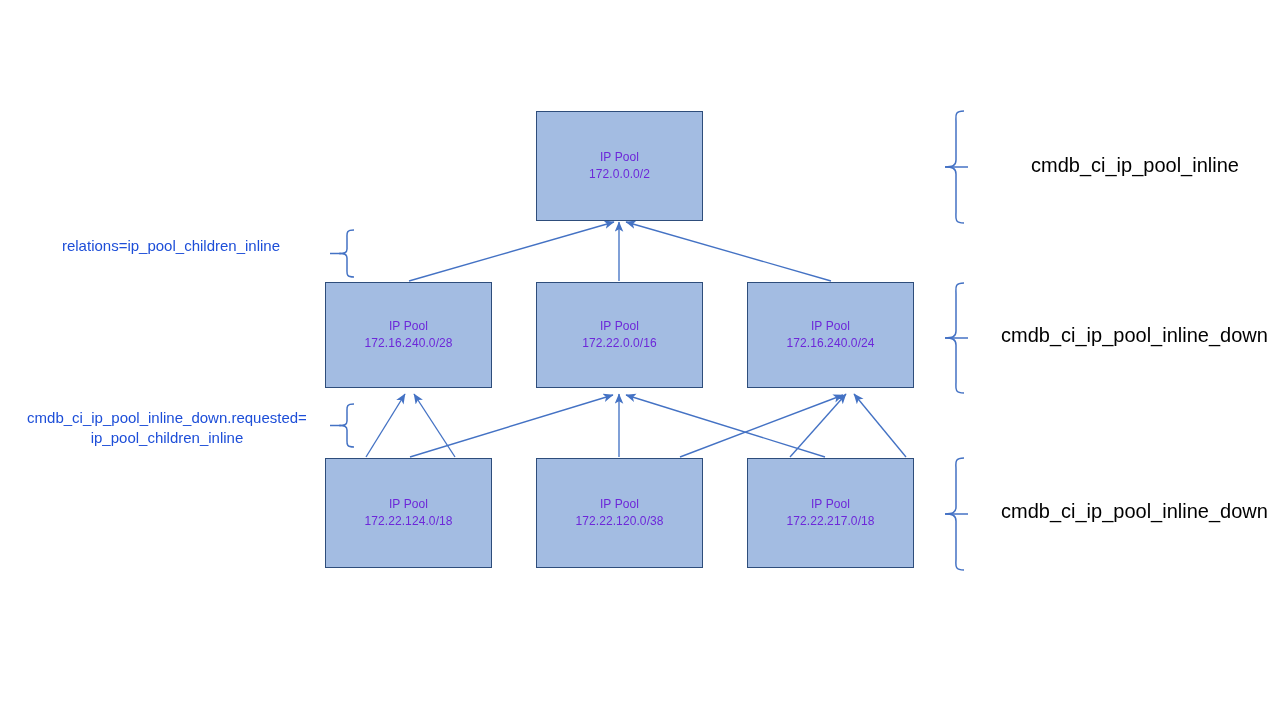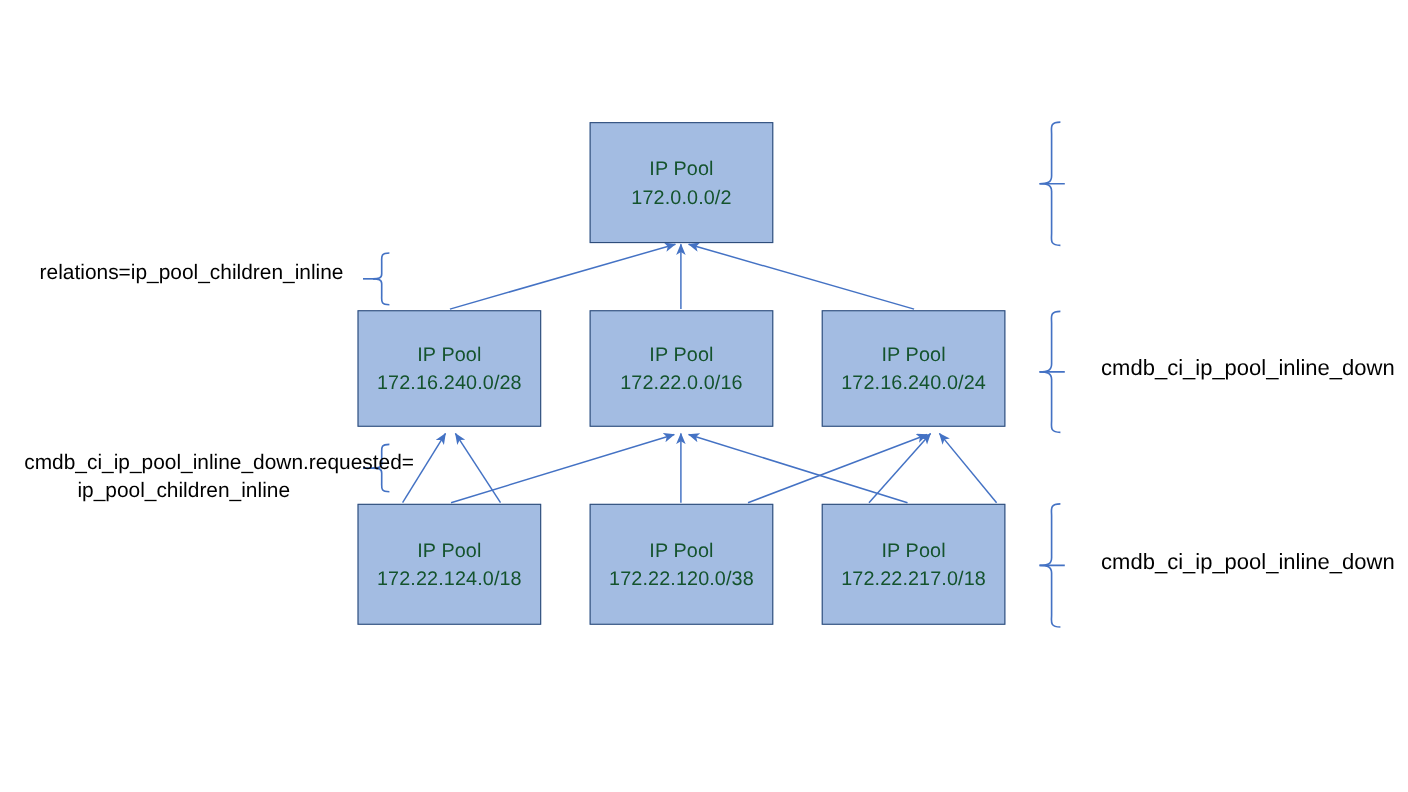--- a/index.html
+++ b/index.html
@@ -21,43 +21,43 @@
     top: 0;
     width: 1280px;
     height: 720px;
     pointer-events: none;
   }
   .node {
     position: absolute;
     box-sizing: border-box;
     background: #a3bce2;
     border: 1.2px solid #2e4d7b;
-    color: #14532d;
+    color: #6d28d9;
     display: flex;
     flex-direction: column;
     align-items: center;
     justify-content: center;
-    font-size: 18px;
+    font-size: 12px;
     line-height: 1.45;
     text-align: center;
     letter-spacing: 0.1px;
     z-index: 3;
   }
   .node .ln2 { white-space: nowrap; }
   .side-label {
     position: absolute;
     color: #000000;
     font-size: 20px;
     white-space: nowrap;
     z-index: 4;
   }
   .left-label {
     position: absolute;
-    color: #000000;
-    font-size: 19px;
+    color: #1d4ed8;
+    font-size: 15px;
     text-align: center;
     line-height: 1.35;
     z-index: 4;
   }
   .left-label.italic { font-style: italic; }
   .brace-svg { position: absolute; z-index: 2; }
 </style>
 </head>
 <body>
 
@@ -119,20 +119,21 @@
 
   <div class="node" style="left:747px; top:458px; width:167px; height:110px;">
     <span class="ln1">IP Pool</span>
     <span class="ln2">172.22.217.0/18</span>
   </div>
 
   <svg class="brace-svg" style="left:936px; top:108px;" width="70" height="118" viewBox="0 0 70 118">
     <path d="M28,3 C18,3 20,8 20,14 L20,52 C20,58 16,59 9,59 C16,59 20,60 20,66 L20,104 C20,110 18,115 28,115" fill="none" stroke="#4472c4" stroke-width="1.5"></path>
     <line x1="9" y1="59" x2="32" y2="59" stroke="#4472c4" stroke-width="1.5"></line>
   </svg>
+  <div class="side-label" style="left:1031px; top:154px;">cmdb_ci_ip_pool_inline</div>
 
   <svg class="brace-svg" style="left:936px; top:280px;" width="70" height="116" viewBox="0 0 70 116">
     <path d="M28,3 C18,3 20,8 20,14 L20,51 C20,57 16,58 9,58 C16,58 20,59 20,65 L20,102 C20,108 18,113 28,113" fill="none" stroke="#4472c4" stroke-width="1.5"></path>
     <line x1="9" y1="58" x2="32" y2="58" stroke="#4472c4" stroke-width="1.5"></line>
   </svg>
   <div class="side-label" style="left:1001px; top:324px;">cmdb_ci_ip_pool_inline_down</div>
 
   <svg class="brace-svg" style="left:936px; top:455px;" width="70" height="118" viewBox="0 0 70 118">
     <path d="M28,3 C18,3 20,8 20,14 L20,52 C20,58 16,59 9,59 C16,59 20,60 20,66 L20,104 C20,110 18,115 28,115" fill="none" stroke="#4472c4" stroke-width="1.5"></path>
     <line x1="9" y1="59" x2="32" y2="59" stroke="#4472c4" stroke-width="1.5"></line>

